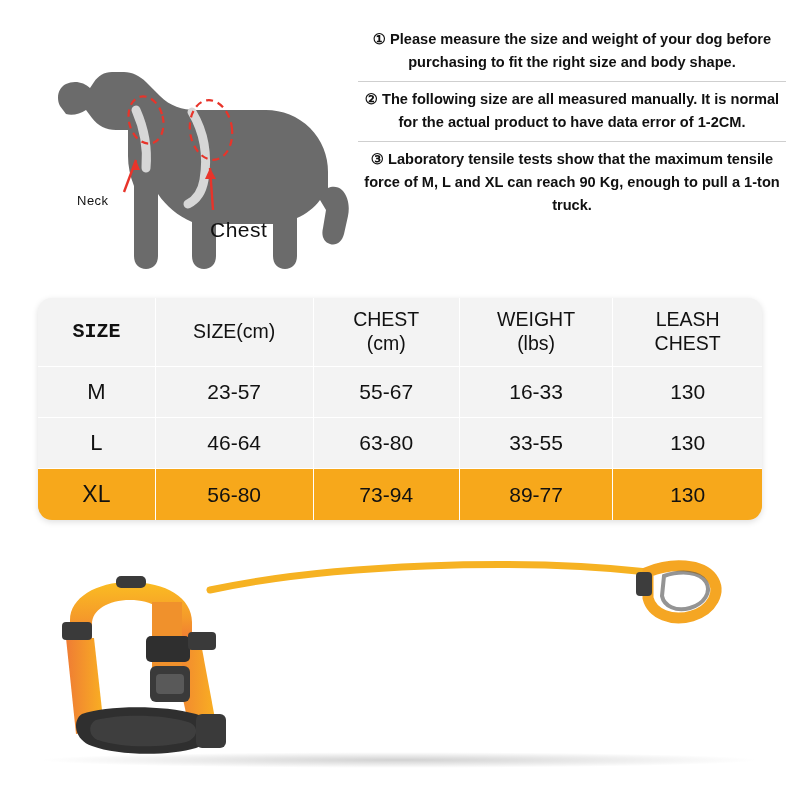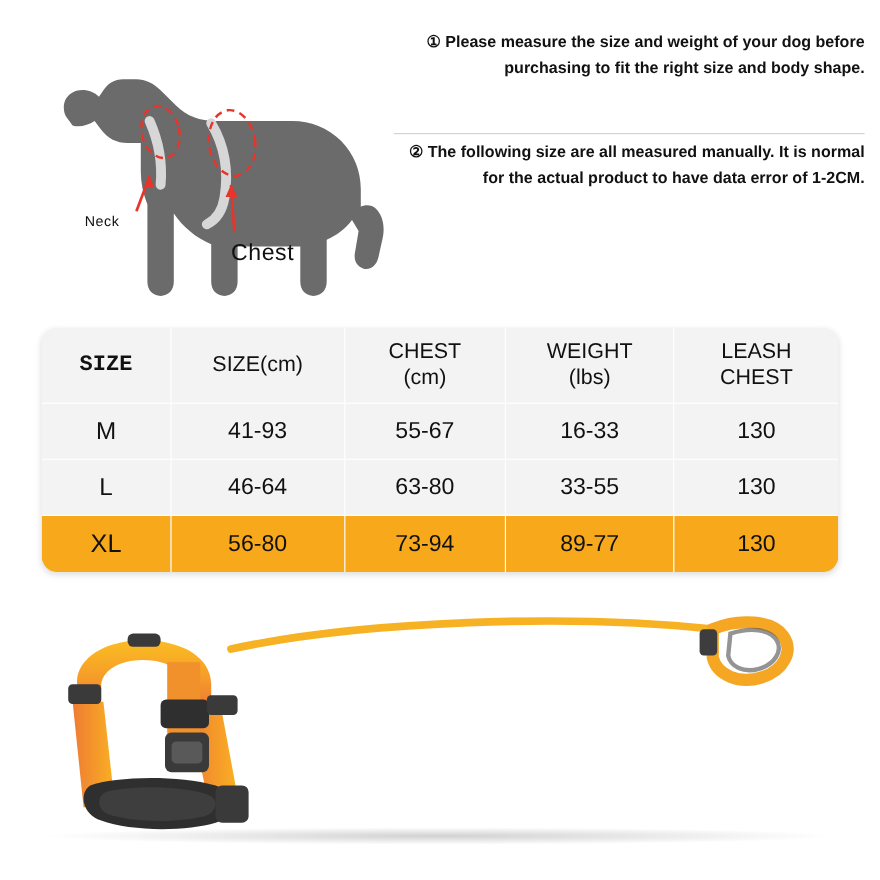--- a/index.html
+++ b/index.html
@@ -25,28 +25,28 @@
   }
   .label-chest {
     position: absolute; left: 190px; top: 208px;
     font-size: 21px; color: #111; letter-spacing: .5px;
   }
 
   .notes {
     position: absolute; left: 358px; top: 22px; width: 428px;
   }
   .note {
-    text-align: right;
+    text-align: center;
     font-size: 14.6px;
     font-weight: bold;
     line-height: 1.55;
     color: #111;
     padding: 6px 0 8px 0;
   }
-  .note + .note { border-top: 1px solid #cfcfcf; margin-top: 40px; }
+  .note + .note { border-top: 1px solid #cfcfcf; }
   .note .num { font-weight: bold; }
 
   
   .table-shell {
     position: absolute; left: 38px; top: 298px;
     width: 724px; height: 222px;
     background: #f3f3f3;
     border-radius: 14px;
     box-shadow: 0 2px 6px rgba(0,0,0,.13);
     overflow: hidden;
@@ -177,20 +177,24 @@
 
     <div class="notes">
       <div class="note">
         <span class="num">①</span>
         <span>Please measure the size and weight of your dog before purchasing to fit the right size and body shape.</span>
       </div>
       <div class="note">
         <span class="num">②</span>
         <span>The following size are all measured manually. It is normal for the actual product to have data error of 1-2CM.</span>
       </div>
+      <div class="note">
+        <span class="num">③</span>
+        <span>Laboratory tensile tests show that the maximum tensile force of M, L and XL can reach 90 Kg, enough to pull a 1-ton truck.</span>
+      </div>
     </div>
   </div>
 
   <div class="table-shell">
     <table class="size-table">
       <colgroup>
           <col class="c1">
           <col class="c2">
           <col class="c3">
           <col class="c4">
@@ -210,21 +214,21 @@
           </th>
           <th>
             <div>LEASH</div>
             <div>CHEST</div>
           </th>
         </tr>
       </thead>
       <tbody>
         <tr>
           <td class="rowlabel">M</td>
-          <td>41-93</td>
+          <td>23-57</td>
           <td>55-67</td>
           <td>16-33</td>
           <td>130</td>
         </tr>
         <tr>
           <td class="rowlabel">L</td>
           <td>46-64</td>
           <td>63-80</td>
           <td>33-55</td>
           <td>130</td>

